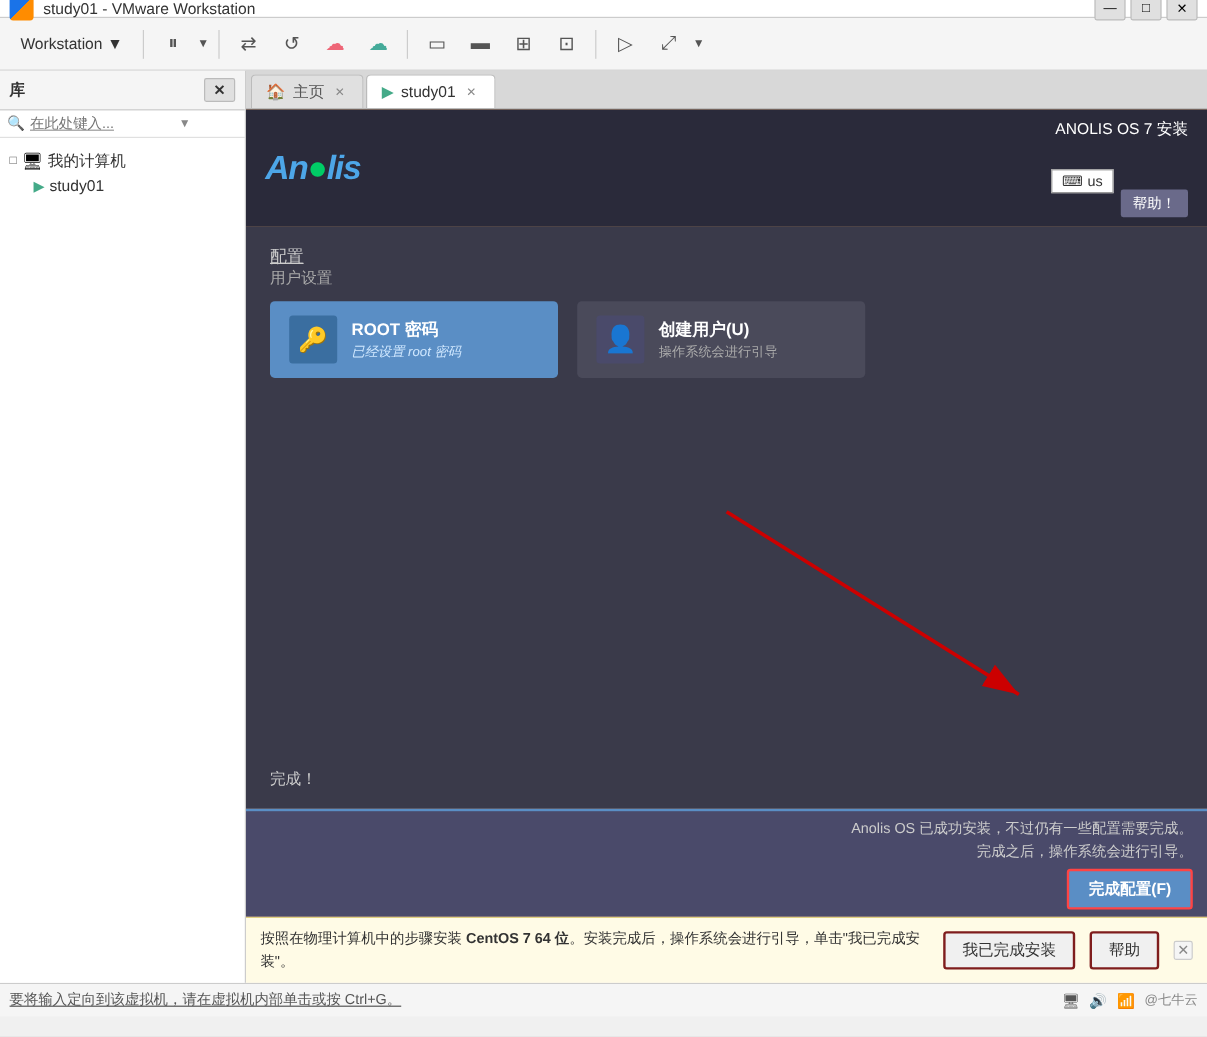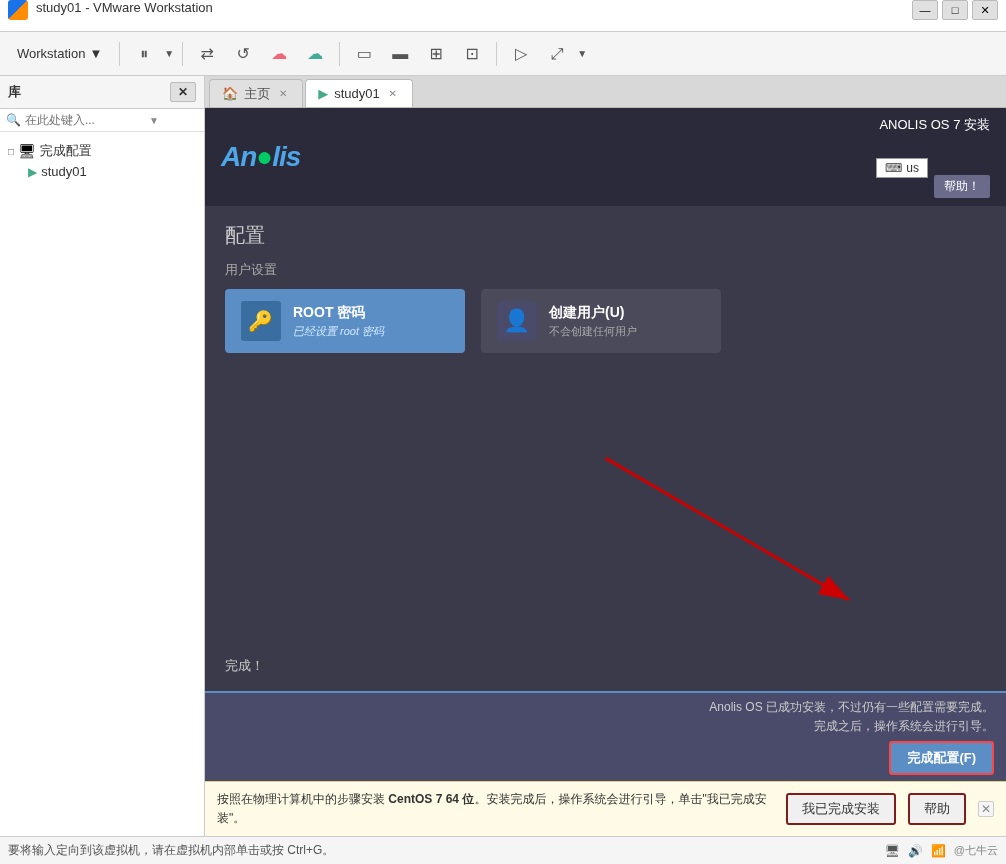--- a/index.html
+++ b/index.html
@@ -2,22 +2,23 @@
 <html><head>
   <meta charset="utf-8">
   <style>
     * { box-sizing: border-box; margin: 0; padding: 0; }
     body { font-family: 'Microsoft YaHei', 'SimHei', Arial, sans-serif; font-size: 13px; background: #f0f0f0; width: 1006px; height: 864px; overflow: hidden; }
 
     
     .title-bar {
       background: #ffffff;
       border-bottom: 1px solid #ccc;
-      height: 32px;
-      display: flex;
+      height: 15px;
+      display: flex;
+      align-items: center;
       padding: 0 8px;
       gap: 8px;
       user-select: none;
     }
     .title-bar-logo {
       width: 20px; height: 20px;
       background: linear-gradient(135deg, #1a73e8 50%, #ff8c00 50%);
       border-radius: 3px;
       flex-shrink: 0;
     }
@@ -244,22 +245,22 @@
     .installer-body {
       flex: 1;
       padding: 16px 20px;
       display: flex;
       flex-direction: column;
       background: #3a3a4a;
     }
 
     .config-label {
       color: #cccccc;
-      font-size: 20px;
-      margin-bottom: 12px;
+      font-size: 14px;
+      text-decoration: underline;
     }
 
     .user-settings-label {
       color: #aaaaaa;
       font-size: 13px;
       margin-bottom: 10px;
     }
 
     .user-cards {
       display: flex;
@@ -372,21 +373,21 @@
       background: #f5f5f5;
       border-top: 1px solid #ccc;
       height: 28px;
       display: flex;
       align-items: center;
       padding: 0 8px;
       justify-content: space-between;
       font-size: 12px;
       color: #555;
     }
-    .status-bar-left { flex: 1; }
+    .status-bar-left { flex: 1; text-decoration: underline; }
     .status-bar-right {
       display: flex; align-items: center; gap: 8px;
     }
 
     
     .arrow-overlay {
       position: absolute;
       pointer-events: none;
       top: 0; left: 0;
       width: 100%; height: 100%;
@@ -431,28 +432,28 @@
 
 <div class="main-layout">
 
   <div class="sidebar">
     <div class="sidebar-header">
       <span>库</span>
       <span class="title-btn" style="font-size:12px;cursor:pointer;">✕</span>
     </div>
     <div class="sidebar-search">
       <span style="color:#888;font-size:12px;">🔍</span>
-      <input type="text" style="border: none; outline: none; font-size: 12px; color: rgb(153, 153, 153); width: 120px; background: transparent;" placeholder="在此处键入...">
+      <input type="text" style="border: none; outline: none; font-size: 12px; color: rgb(153, 153, 153); width: 120px; background: transparent; text-decoration: underline;" placeholder="在此处键入...">
       <span style="font-size:10px;color:#888;cursor:pointer;">▼</span>
     </div>
     <div class="sidebar-tree">
       <div class="tree-item">
         <span style="font-size:10px;color:#666;">□</span>
         <span style="font-size:14px;">🖥</span>
-        <span class="tree-item-label">完成配置</span>
+        <span class="tree-item-label">我的计算机</span>
       </div>
       <div class="tree-child">
         <div class="tree-item">
           <span style="font-size:12px;color:#4a8;">▶</span>
           <span class="tree-item-label">study01</span>
         </div>
       </div>
     </div>
   </div>
 
@@ -501,21 +502,21 @@
               <div class="card-text">
                 <span class="card-title">ROOT 密码</span>
                 <span class="card-subtitle">已经设置 root 密码</span>
               </div>
             </div>
 
             <div class="user-card empty">
               <div class="card-icon user" style="font-size:22px;">👤</div>
               <div class="card-text">
                 <span class="card-title">创建用户(U)</span>
-                <span class="card-subtitle dark">不会创建任何用户</span>
+                <span class="card-subtitle dark">操作系统会进行引导</span>
               </div>
             </div>
           </div>
 
           <div class="installer-footer-area">
 
             <svg class="arrow-overlay" xmlns="http://www.w3.org/2000/svg">
               <defs>
                 <marker id="arrowhead" markerWidth="10" markerHeight="7" refX="10" refY="3.5" orient="auto">
                   <polygon points="0 0, 10 3.5, 0 7" fill="#cc0000"></polygon>

